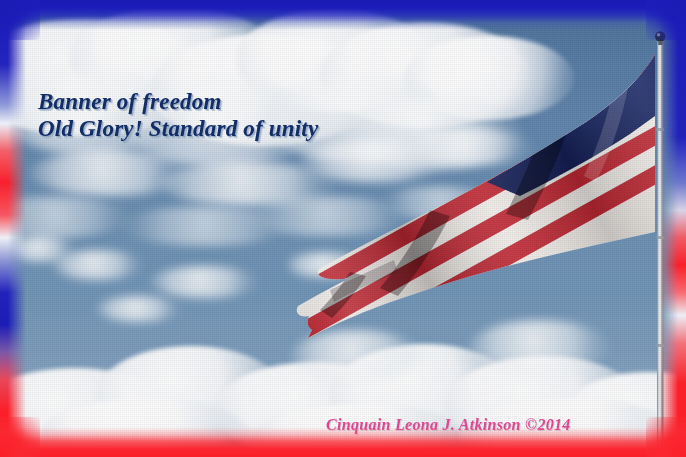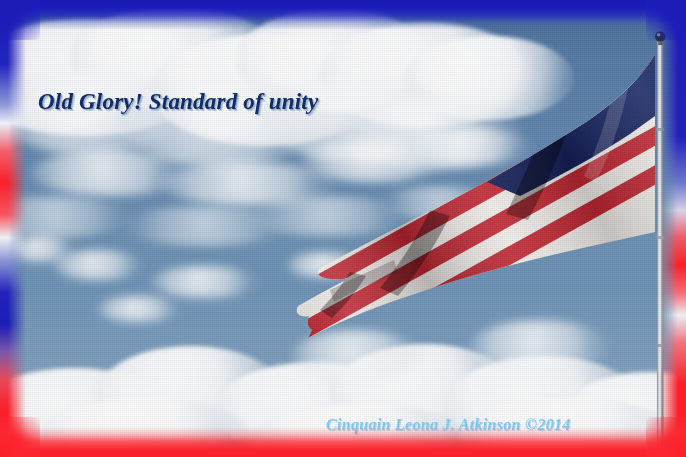--- a/index.html
+++ b/index.html
@@ -141,21 +141,21 @@
 
   .credit {
     position: absolute;
     left: 326px;
     top: 416px;
     z-index: 12;
     font-family: "Liberation Serif", "DejaVu Serif", serif;
     font-style: italic;
     font-weight: bold;
     font-size: 16px;
-    color: #7dd3fc;
+    color: #ec4899;
     letter-spacing: 0.3px;
     white-space: nowrap;
     text-shadow: 1px 1px 0 rgba(195,205,218,0.7);
   }
 
   
   .border-frame {
     position: absolute;
     inset: 0;
     z-index: 20;
@@ -387,20 +387,21 @@
         <circle cx="660.3" cy="36.5" r="5.2" fill="#2b3340"></circle>
         <circle cx="658.6" cy="34.8" r="1.8" fill="#aeb6be" opacity="0.85"></circle>
         <rect x="658.2" y="41" width="4.4" height="4" fill="#5d656e"></rect>
       </g>
     </svg>
 
     <div class="grain"></div>
   </div>
 
   <div class="poem">
+    <div class="poem-line">Banner of freedom</div>
     <div class="poem-line">Old Glory! Standard of unity</div>
   </div>
 
   <div class="credit">Cinquain  Leona J. Atkinson ©2014</div>
 
   <div class="border-frame">
     <div class="edge edge-left"></div>
     <div class="edge edge-right"></div>
     <div class="edge edge-top"></div>
     <div class="edge edge-bottom"></div>

